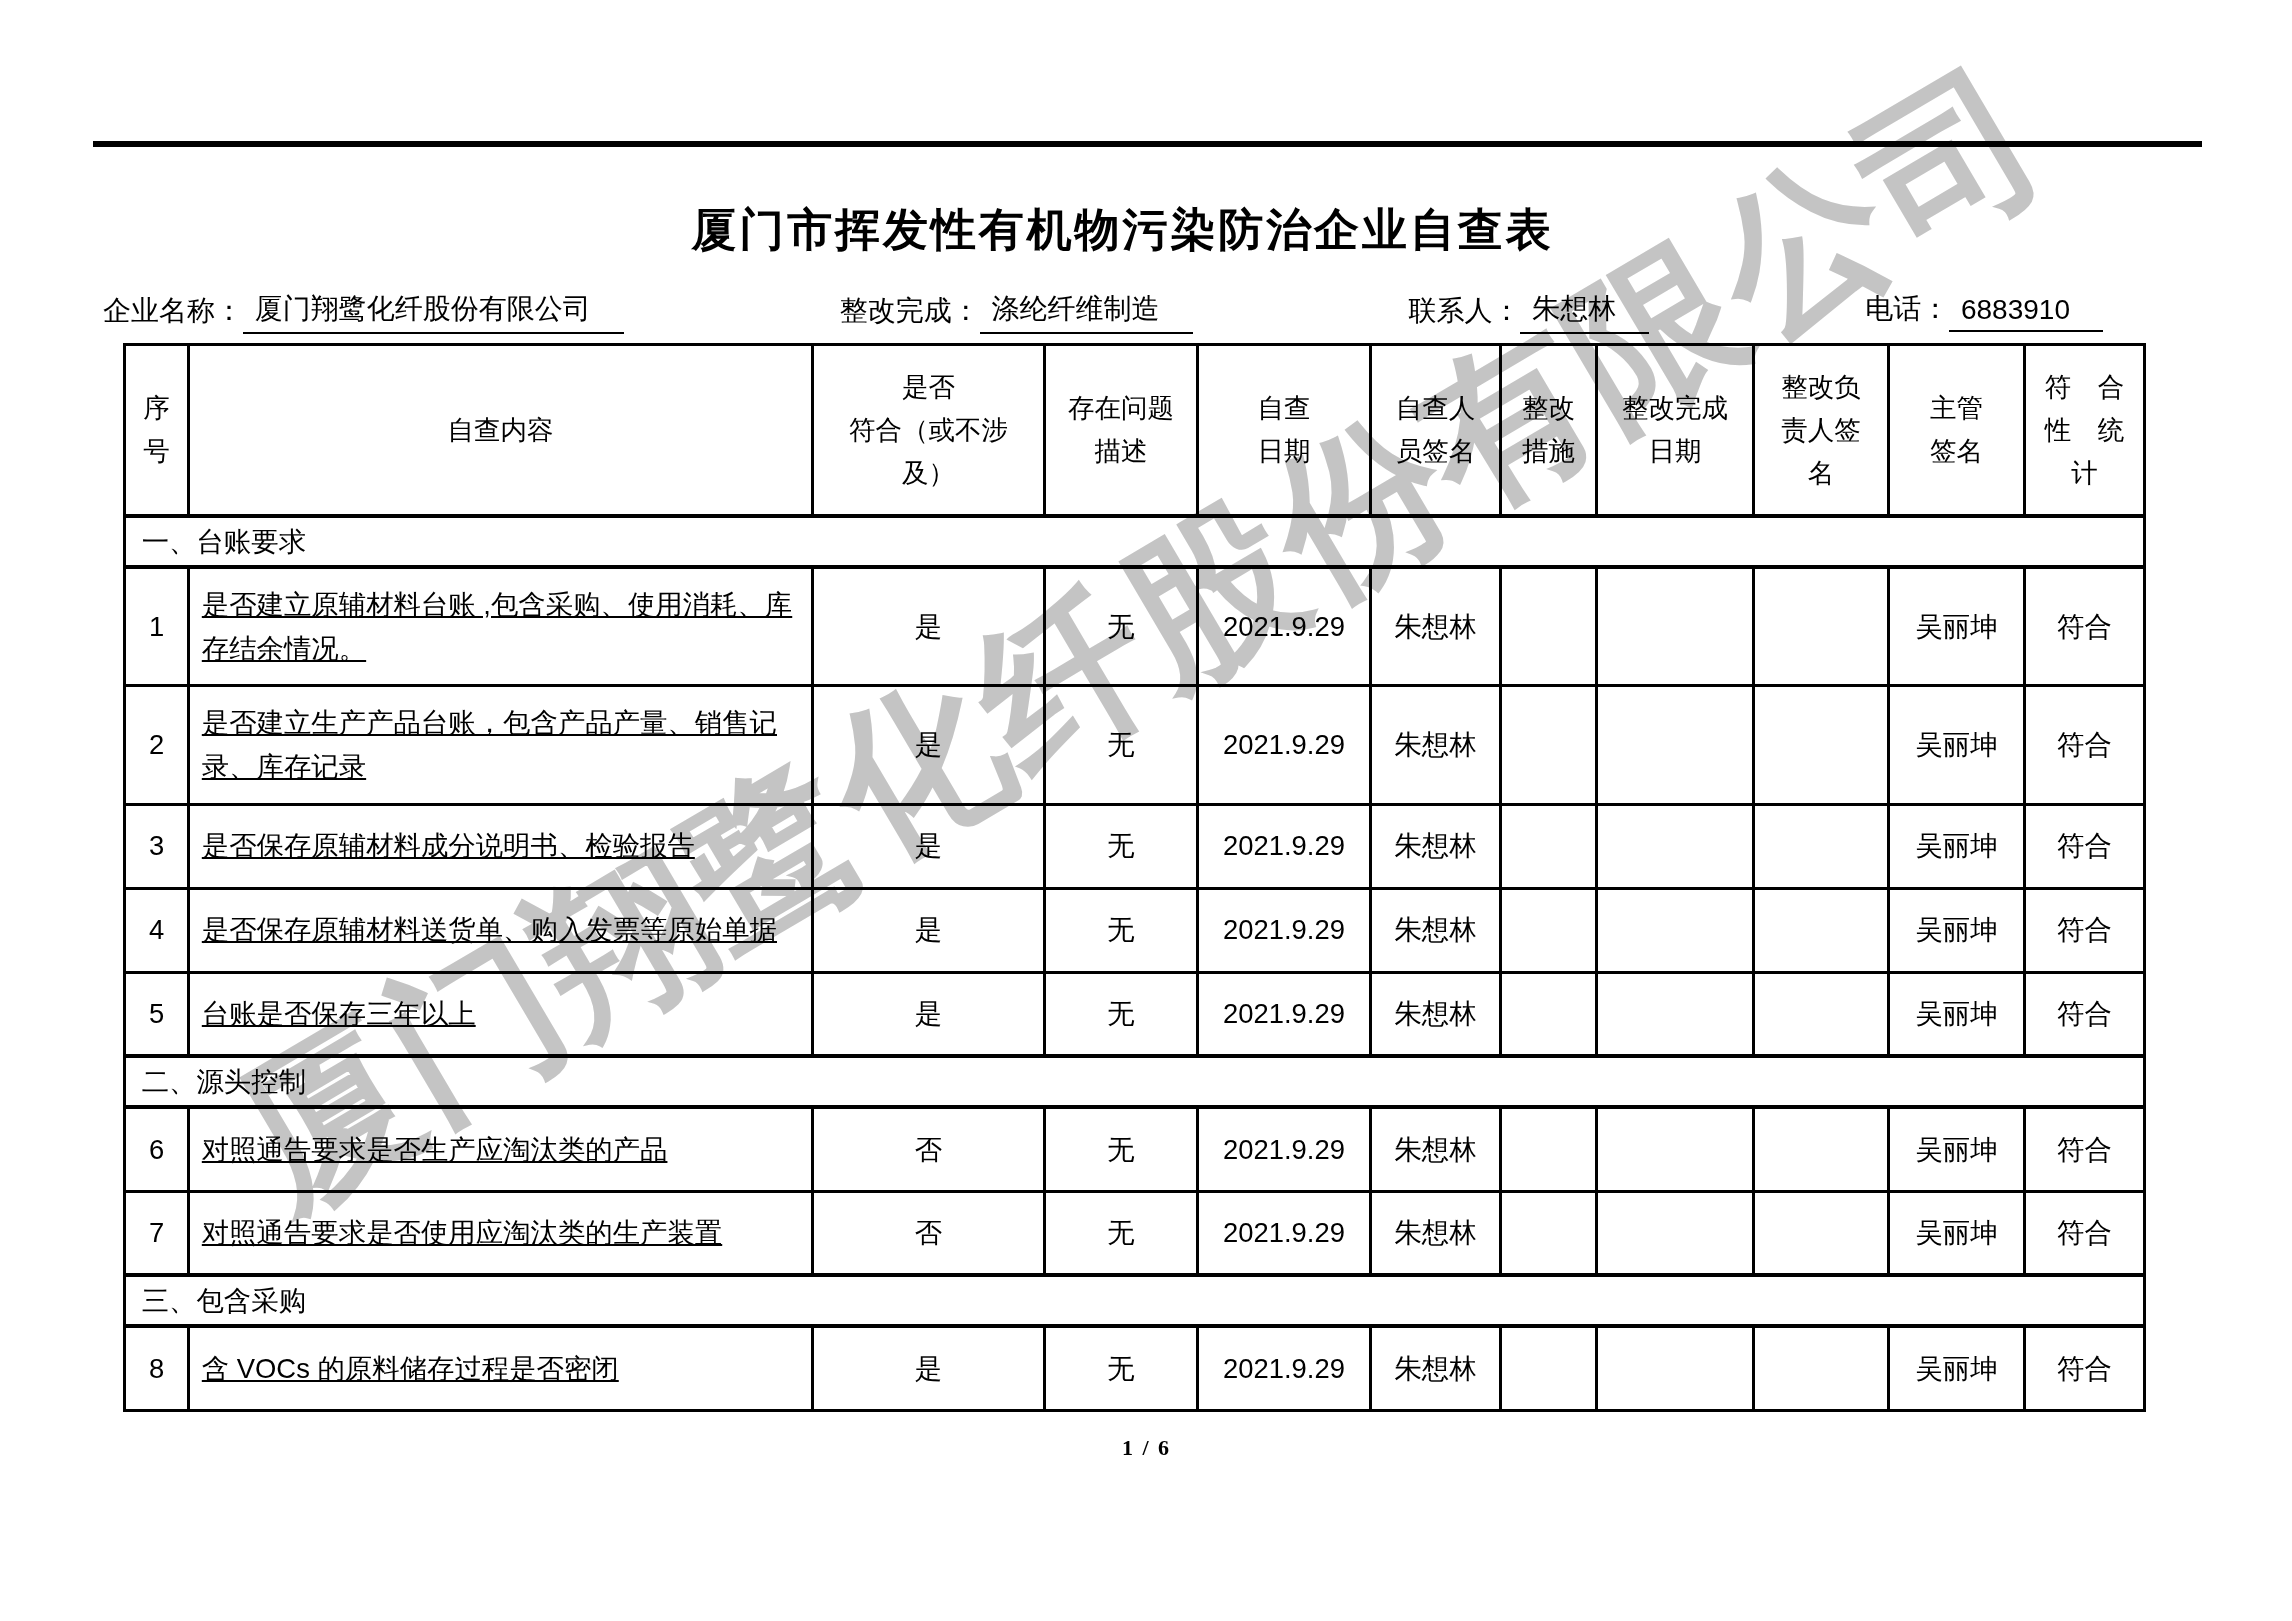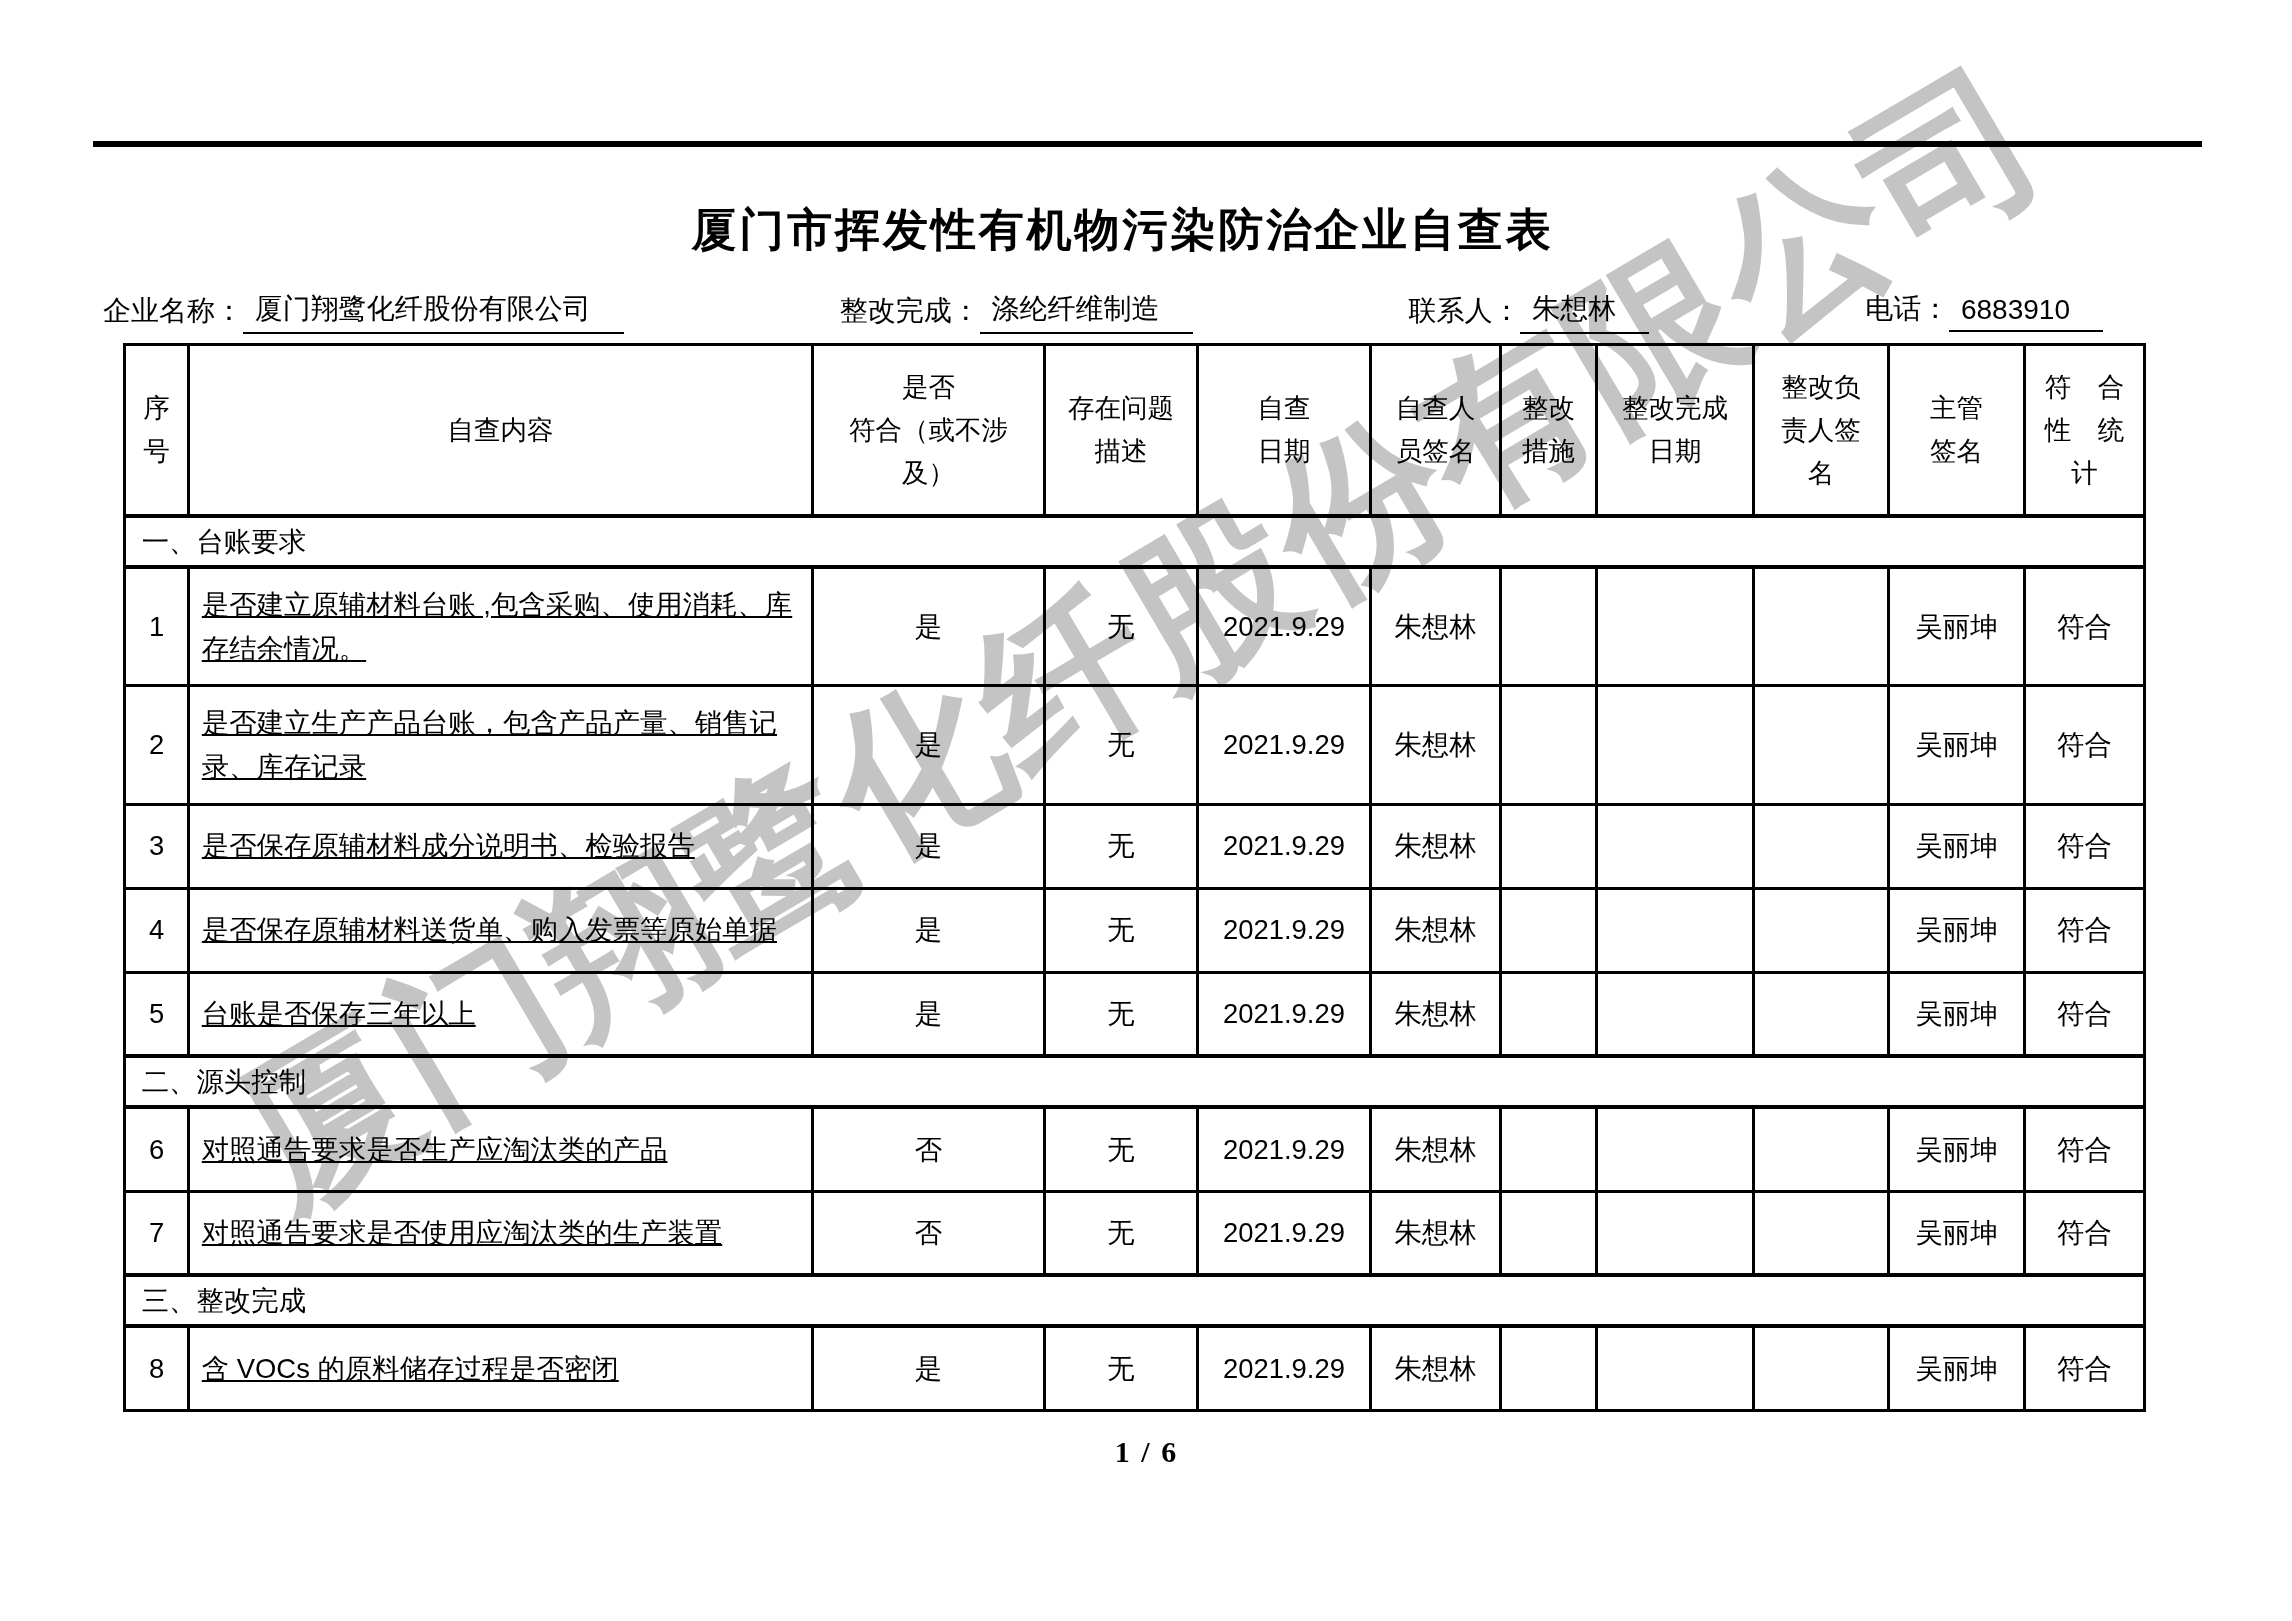--- a/index.html
+++ b/index.html
@@ -84,21 +84,21 @@
     text-align:left;
     padding:13.7px 7.8px 13.7px 11.8px;
     line-height:44px;
     text-decoration:underline;
   }
   .footer-page{
     position:absolute;left:0;top:1435px;width:2293px;
     text-align:center;
     font-family:"Liberation Serif", serif;
     font-weight:bold;
-    font-size:30px;
+    font-size:22px;
     letter-spacing:2px;
   }
 </style>
 </head>
 <body>
 
 <div class="watermark">厦门翔鹭化纤股份有限公司</div>
 
 <div class="content">
 
@@ -259,21 +259,21 @@
             <td>无</td>
             <td>2021.9.29</td>
             <td>朱想林</td>
             <td></td>
             <td></td>
             <td></td>
             <td>吴丽坤</td>
             <td>符合</td>
           </tr>
           <tr class="sec">
-            <td colspan="11">三、整改完成</td>
+            <td colspan="11">三、包含采购</td>
           </tr>
           <tr class="item">
             <td>8</td>
             <td class="c-left">含 VOCs 的原料储存过程是否密闭</td>
             <td>是</td>
             <td>无</td>
             <td>2021.9.29</td>
             <td>朱想林</td>
             <td></td>
             <td></td>

